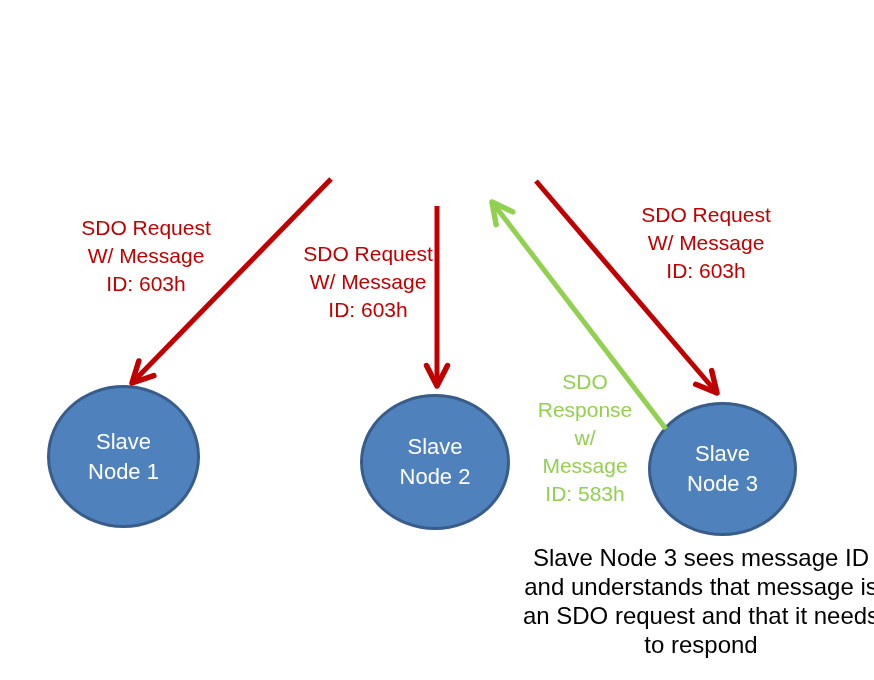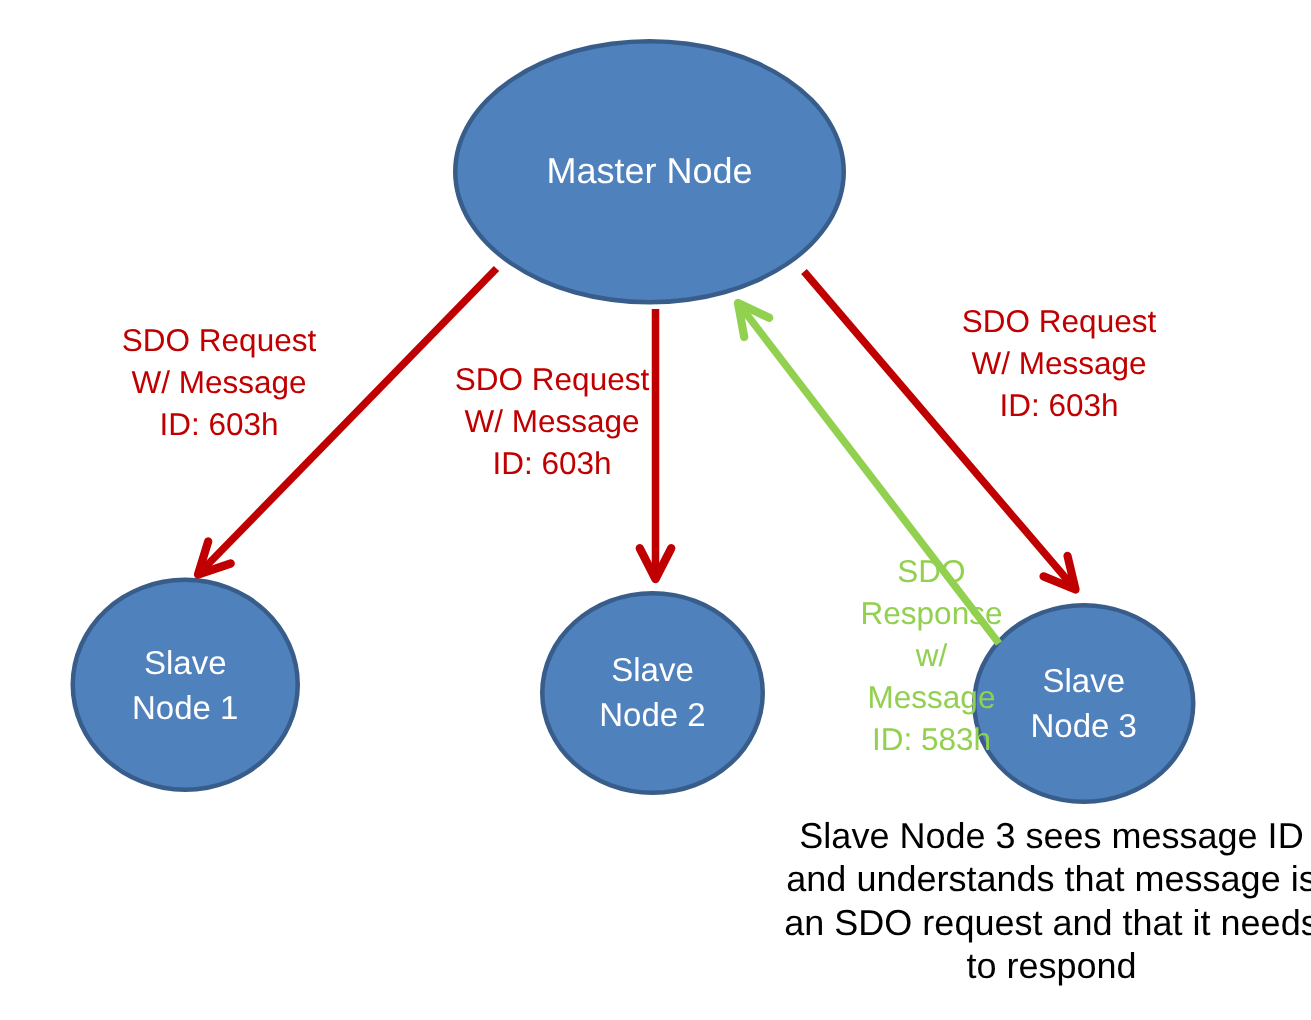--- a/index.html
+++ b/index.html
@@ -29,21 +29,21 @@
   .node-slave3 { left:648px; top:402px; width:149px; height:134px; font-size:22px; line-height:30px; }
   .edge-label {
     position: absolute;
     transform: translate(-50%, -50%);
     text-align: center;
     white-space: pre-line;
     font-size: 21px;
     line-height: 28px;
   }
   .label-red   { color: #c00000; }
-  .label-green { color: #92d050; margin-left: 36px; }
+  .label-green { color: #92d050; }
   .label-req1 { left:146px; top:256px; }
   .label-req2 { left:368px; top:282px; }
   .label-req3 { left:706px; top:243px; }
   .label-resp { left:585px; top:438px; }
   .caption {
     position: absolute;
     left:701px; top:601px;
     transform: translate(-50%, -50%);
     width: 380px;
     text-align: center;
@@ -52,23 +52,20 @@
     font-size: 24px;
     line-height: 29px;
   }
   svg.arrows { position:absolute; left:0; top:0; pointer-events:none; }
 </style>
 </head>
 <body>
 
 <div id="canvas">
 
-  <div class="node node-master">
-    <span>Master Node</span>
-  </div>
   <div class="node node-slave1">
     <span>Slave
 Node 1</span>
   </div>
   <div class="node node-slave2">
     <span>Slave
 Node 2</span>
   </div>
   <div class="node node-slave3">
     <span>Slave

